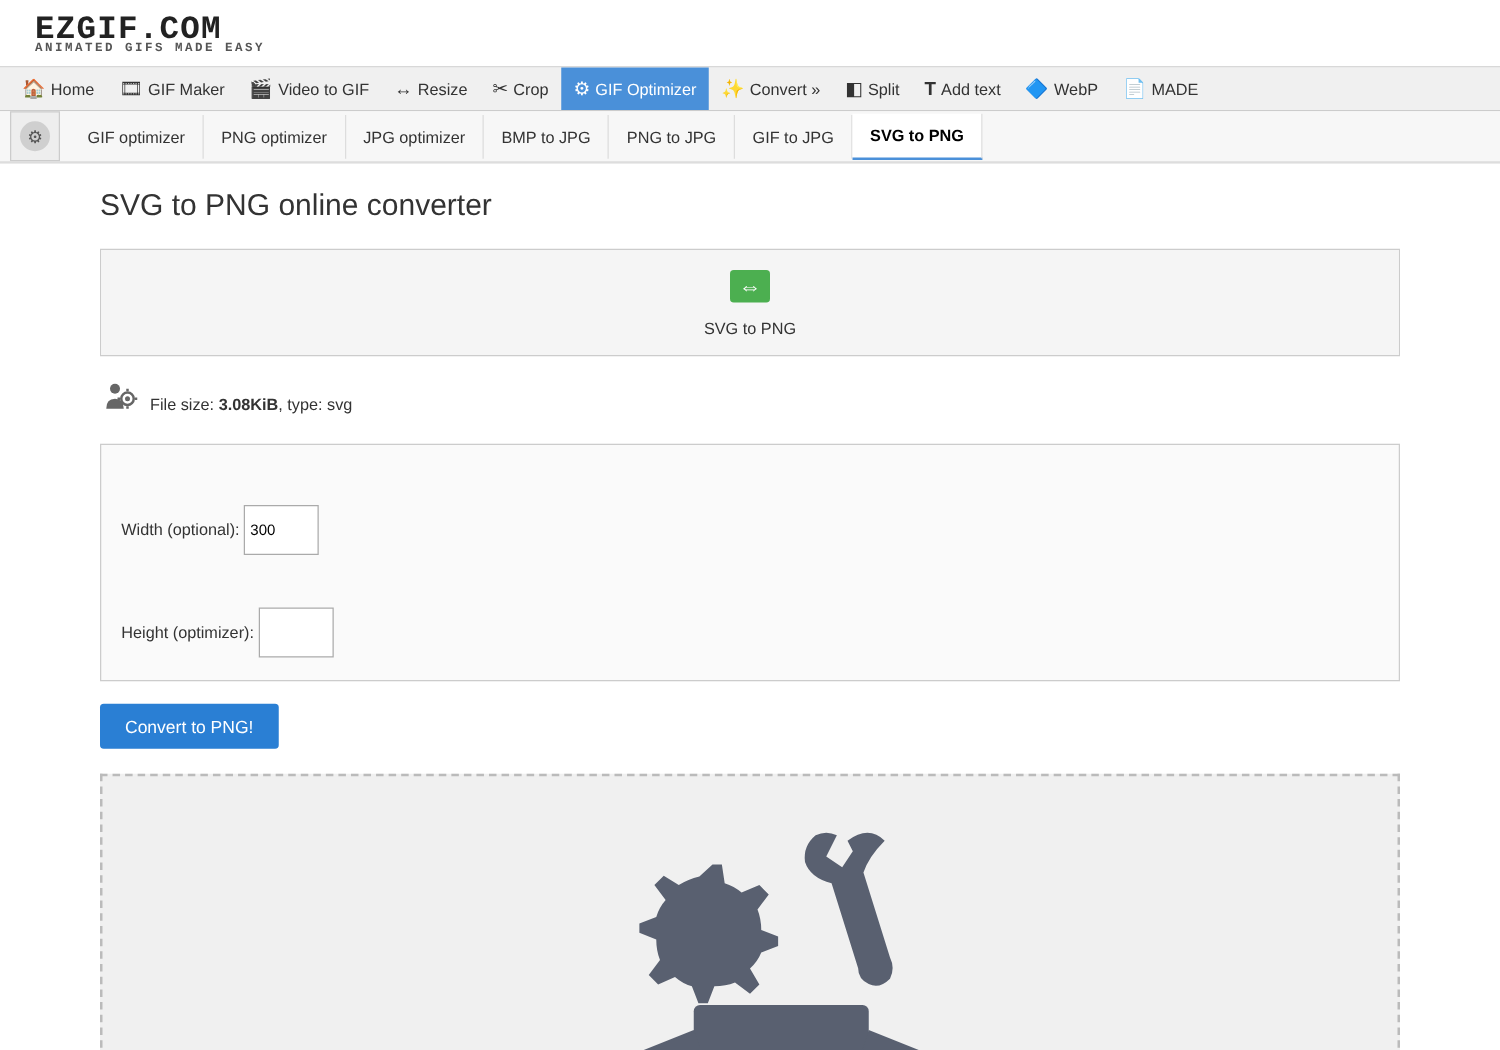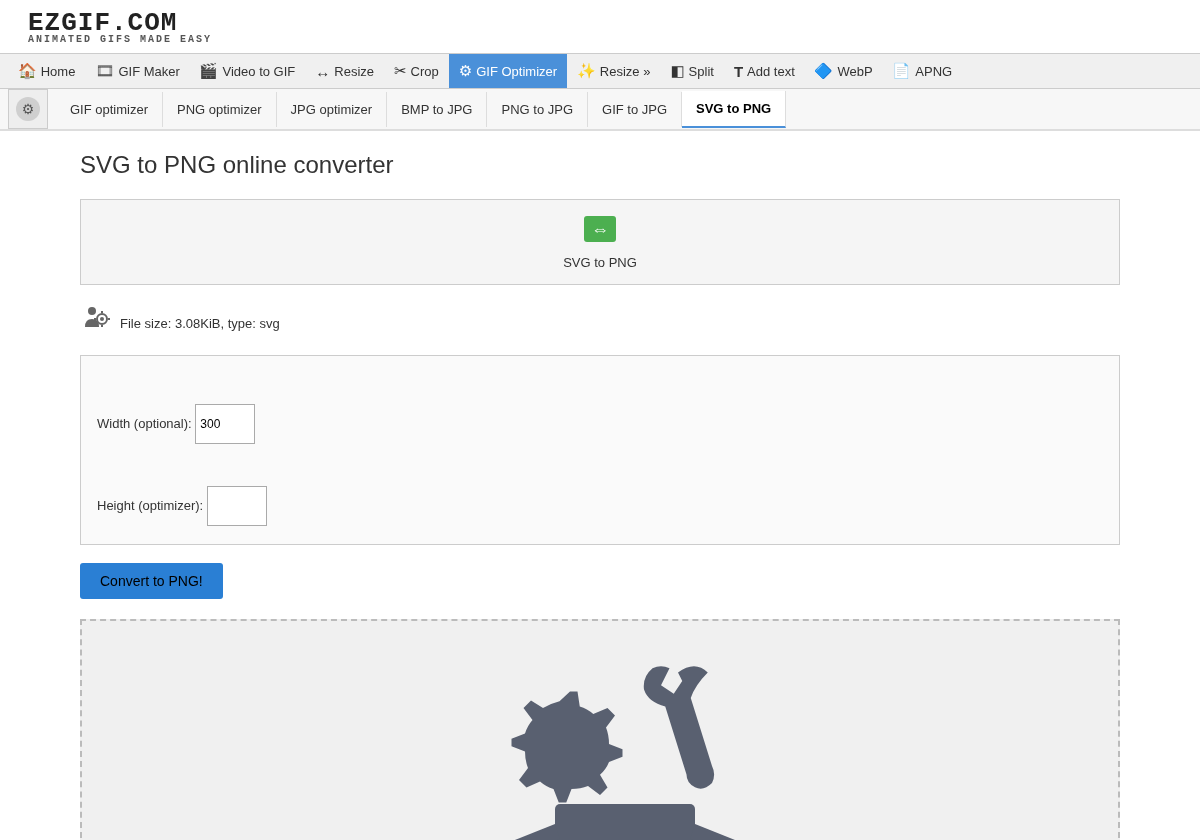--- a/index.html
+++ b/index.html
@@ -142,21 +142,21 @@
       display: flex;
       align-items: center;
       margin-bottom: 14px;
       gap: 10px;
     }
     .file-thumb {
       font-size: 22px;
       color: #555;
     }
     .file-info-text { font-size: 13px; }
-    .file-info-text strong { font-weight: normal; }
+    .file-info-text strong { font-weight: bold; }
     
     .options-box {
       border: 1px solid #ccc;
       background: #fafafa;
       padding: 12px 16px;
       margin-bottom: 18px;
       display: inline-block;
       width: 100%;
     }
     .options-box label {
@@ -171,21 +171,21 @@
       font-size: 12px;
       width: 60px;
     }
     .options-row {
       display: block;
       margin-bottom: 6px;
     }
     
     .convert-btn {
       background: #2a7fd4;
-      color: #000000;
+      color: #ffffff;
       border: none;
       padding: 10px 20px;
       font-size: 14px;
       cursor: pointer;
       border-radius: 3px;
       margin-bottom: 20px;
     }
     
     h2.section-title {
       font-size: 20px;
@@ -238,37 +238,37 @@
     <a class="nav-item">
       <span class="nav-icon">✂</span>
       <span>Crop</span>
     </a>
     <a class="nav-item active">
       <span class="nav-icon">⚙</span>
       <span>GIF Optimizer</span>
     </a>
     <a class="nav-item">
       <span class="nav-icon">✨</span>
-      <span>Resize »</span>
+      <span>Convert »</span>
     </a>
     <a class="nav-item">
       <span class="nav-icon">◧</span>
       <span>Split</span>
     </a>
     <a class="nav-item">
       <span class="nav-icon" style="font-weight:bold;">T</span>
       <span>Add text</span>
     </a>
     <a class="nav-item">
       <span class="nav-icon">🔷</span>
       <span>WebP</span>
     </a>
     <a class="nav-item">
       <span class="nav-icon">📄</span>
-      <span>APNG</span>
+      <span>MADE</span>
     </a>
   </div>
 
   <div id="subnav">
     <div id="subnav-logo">
       <svg width="28" height="28" viewBox="0 0 28 28">
         <circle cx="14" cy="14" r="12" fill="#888" opacity="0.3"></circle>
         <text x="14" y="19" text-anchor="middle" font-size="14" fill="#555">⚙</text>
       </svg>
     </div>

